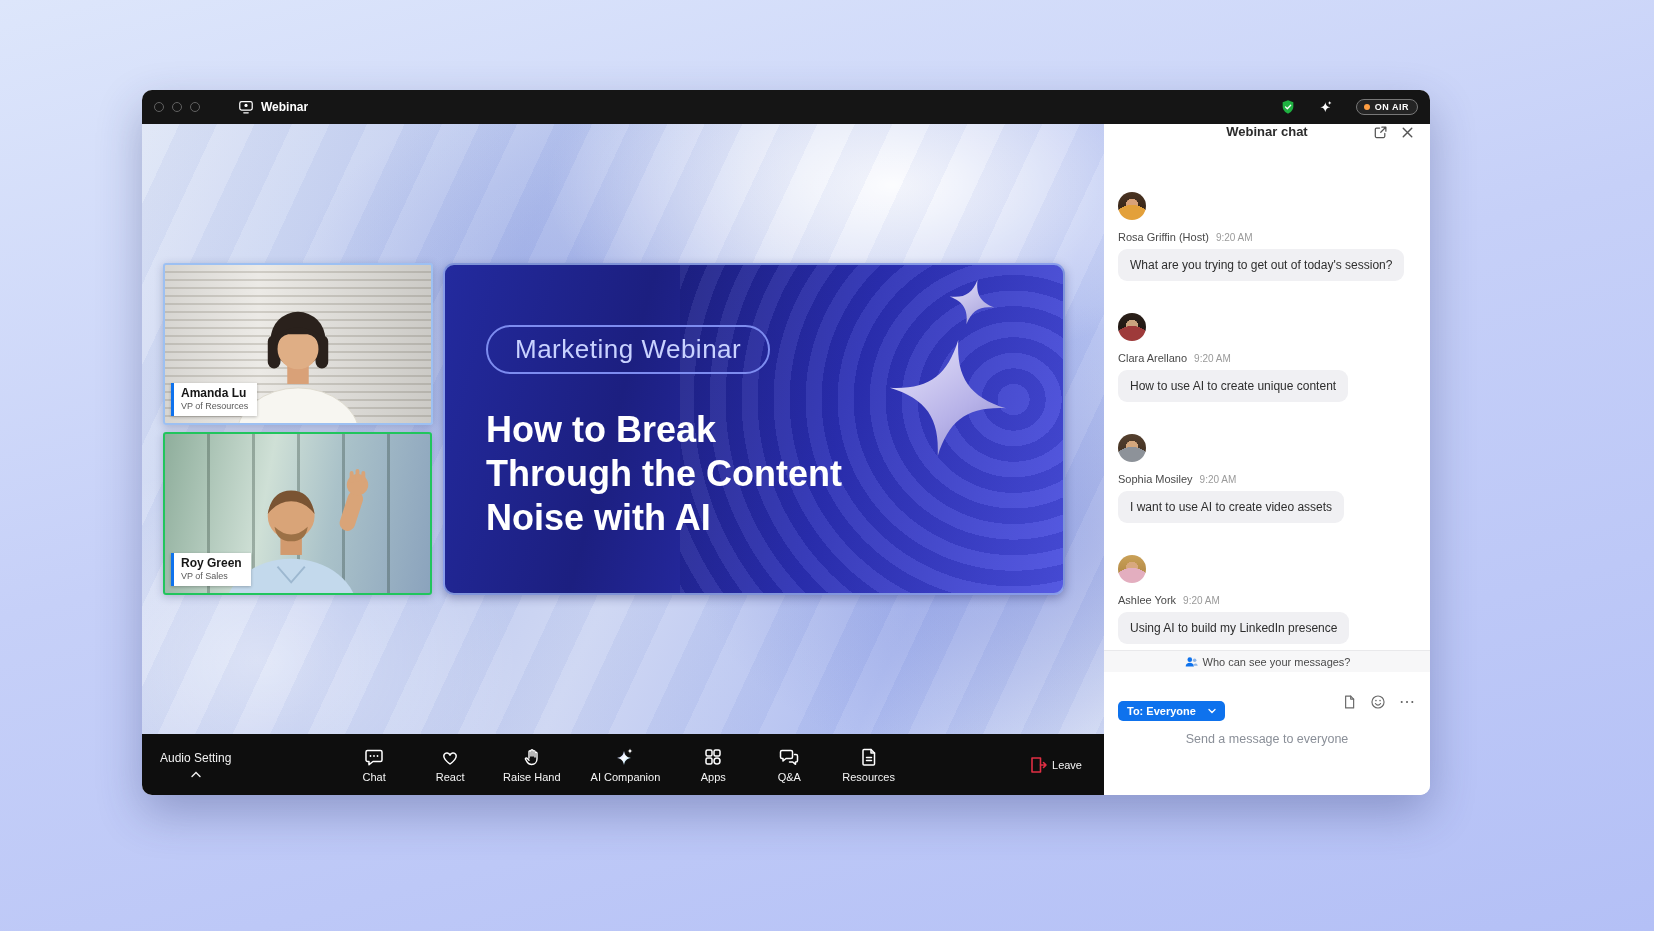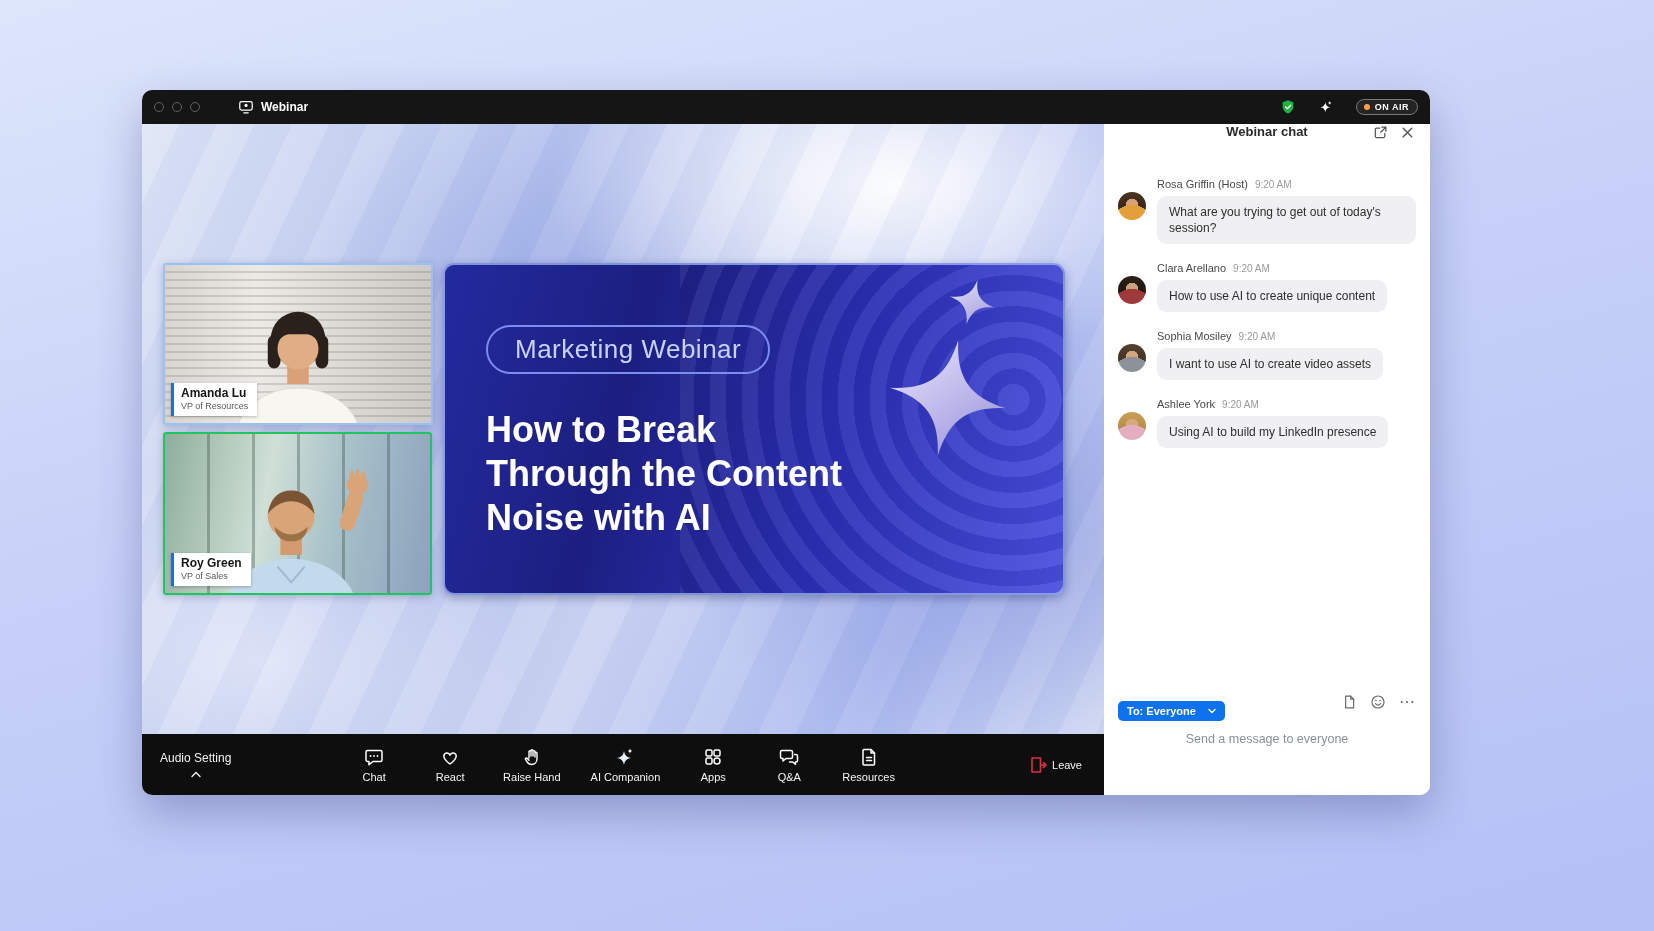--- a/index.html
+++ b/index.html
@@ -125,21 +125,21 @@
   
   .chat-panel { flex:1; background:#fff; display:flex; flex-direction:column; min-width:0; }
   .chat-header { height:42px; flex:none; position:relative; display:flex; }
   .chat-title {
     position:absolute; left:0; right:0; text-align:center;
     font-size:13px; font-weight:700; color:#2c2c2c;
   }
   .chat-header-icons { margin-left:auto; display:flex; gap:10px; padding-right:14px; position:relative; z-index:1; }
   .chat-header-icons svg { cursor:pointer; display:block; }
   .chat-messages { flex:1; overflow:hidden; padding:12px 14px 0 14px; }
-  .msg { display:flex; gap:11px; margin-bottom:18px; }
+  .msg { display:flex; gap:11px; margin-bottom:18px;flex-direction:column; }
   .avatar { width:28px; height:28px; border-radius:50%; flex:none; margin-top:14px; }
   .av0 { background: radial-gradient(circle at 50% 122%, #e3a03a 0 57%, transparent 58%), radial-gradient(circle at 50% 46%, #d9a178 0 30%, transparent 31%), linear-gradient(180deg,#4a3322,#2e1f13); }
   .av1 { background: radial-gradient(circle at 50% 122%, #9e3a3a 0 57%, transparent 58%), radial-gradient(circle at 50% 46%, #caa37e 0 30%, transparent 31%), linear-gradient(180deg,#2b2019,#191210); }
   .av2 { background: radial-gradient(circle at 50% 122%, #8d9299 0 57%, transparent 58%), radial-gradient(circle at 50% 46%, #d4a77d 0 30%, transparent 31%), linear-gradient(180deg,#55402e,#3a2b1e); }
   .av3 { background: radial-gradient(circle at 50% 122%, #e3aebf 0 57%, transparent 58%), radial-gradient(circle at 50% 46%, #d8a87e 0 30%, transparent 31%), linear-gradient(180deg,#caa158,#a87f3e); }
   .msg-body { min-width:0; }
   .msg-head { display:flex; align-items:baseline; gap:7px; margin-bottom:6px; }
   .msg-author { font-size:11px; font-weight:500; color:#494949; }
   .msg-time { font-size:10px; color:#9a9a9a; }
   .bubble {
@@ -415,20 +415,29 @@
               <span class="msg-author">Ashlee York</span>
               <span class="msg-time">9:20 AM</span>
             </div>
             <div class="bubble">Using AI to build my LinkedIn presence</div>
           </div>
         </div>
 
       </div>
 
       <div class="chat-footer">
+        <div class="visibility-strip">
+          <svg width="14" height="14" viewBox="0 0 15 15">
+            <circle cx="6.2" cy="5" r="2.5" fill="#0E72ED"></circle>
+            <path d="M1.8 12.2 c0 -2.5 2 -3.9 4.4 -3.9 s4.4 1.4 4.4 3.9 z" fill="#0E72ED"></path>
+            <circle cx="11.4" cy="5.6" r="1.9" fill="#8fb5e6"></circle>
+            <path d="M9.6 11.6 c.4 -1.9 1.7 -2.7 3.2 -2.6 c1 .1 1.7 .9 1.9 2.6 z" fill="#8fb5e6"></path>
+          </svg>
+          <span>Who can see your messages?</span>
+        </div>
         <div class="composer">
           <div class="composer-row">
             <button class="to-pill">
               <span>To: Everyone</span>
               <svg width="8" height="6" viewBox="0 0 8 6" fill="none" stroke="#fff" stroke-width="1.3" stroke-linecap="round">
                   <path d="M1 1.5 L4 4.5 L7 1.5"></path>
                 </svg>
             </button>
             <div class="composer-icons">
               <svg width="16" height="16" viewBox="0 0 19 19" fill="none" stroke="#6a6a6a" stroke-width="1.4" stroke-linecap="round" stroke-linejoin="round">

